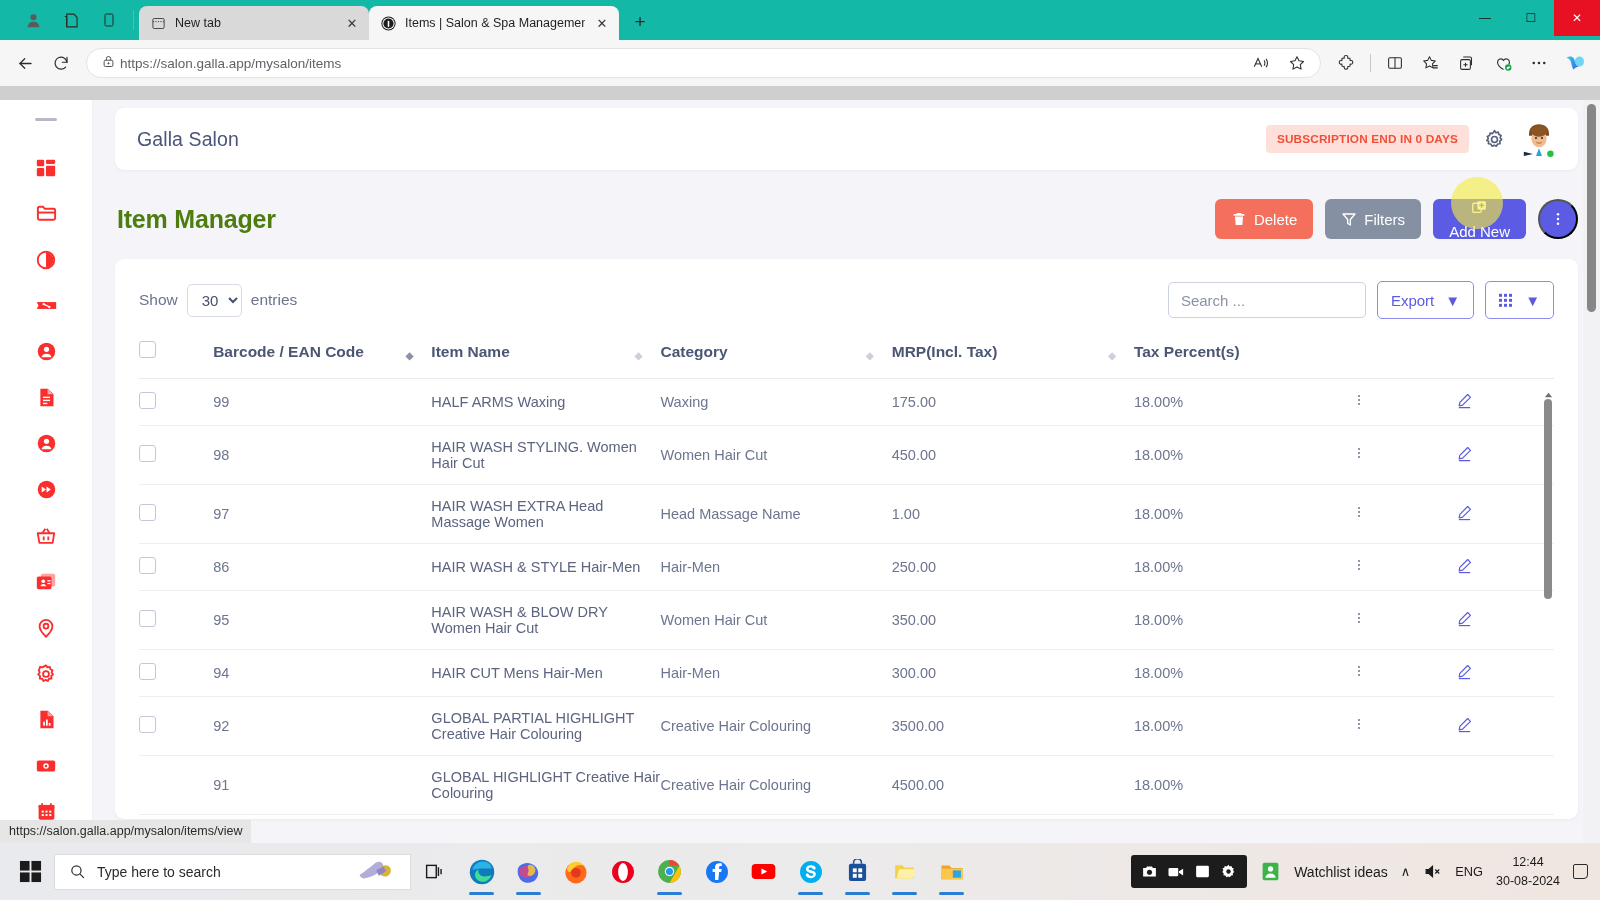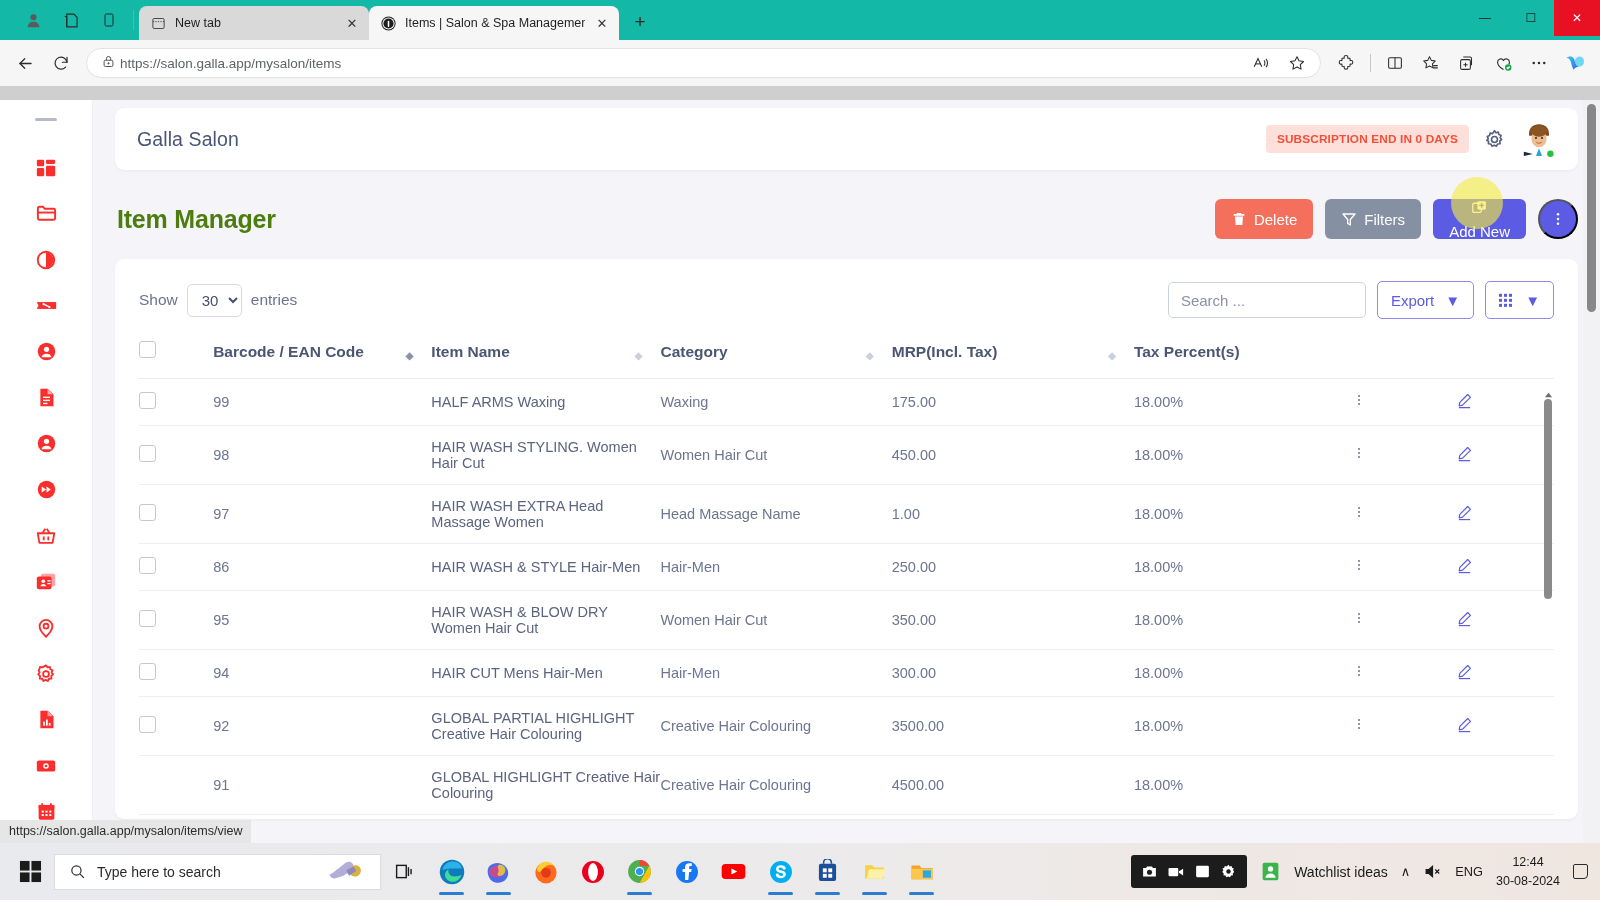--- a/index.html
+++ b/index.html
@@ -154,21 +154,21 @@
   }
 
   
   .taskbar {
     position: absolute; left: 0; top: 843px; width: 1600px; height: 57px;
     background: linear-gradient(90deg,#e9eaee 0%, #eceaea 55%, #f0e6e0 100%);
     display: flex; align-items: center; padding: 0 6px; gap: 0;
   }
   .start-btn { width: 48px; height: 50px; display: flex; align-items: center; justify-content: center; }
   .tb-search {
-    width: 327px; height: 36px; background: #fff; display: flex; align-items: center; gap: 11px;
+    width: 357px; height: 36px; background: #fff; display: flex; align-items: center; gap: 11px;
     padding: 0 10px 0 14px; font-size: 14px; color: #2b2b2b; border: 1px solid #dcdcdc;
   }
   .tb-icon { width: 47px; height: 50px; display: flex; align-items: center; justify-content: center; position: relative; }
   .tb-icon.running::after { content:''; position:absolute; bottom:2px; left:11px; width:25px; height:3px; background:#2b7cd3; border-radius:2px; }
   .tray-capsule { background: #1c1c1c; border-radius: 3px; height: 33px; display: flex; align-items: center; gap: 9px; padding: 0 10px; }
   .tray-right { margin-left: auto; display: flex; align-items: center; gap: 13px; padding-right: 6px; }
   .clock { font-size: 12.5px; color: #1b1b1b; text-align: center; line-height: 1.45; }
   .lang { font-size: 12.8px; color: #1b1b1b; }
   .notif-sq { width: 15px; height: 15px; border: 1.6px solid #2b2b2b; border-radius: 2px 2px 4px 2px; }
   .watchlist { font-size: 14px; color: #1b1b1b; }

